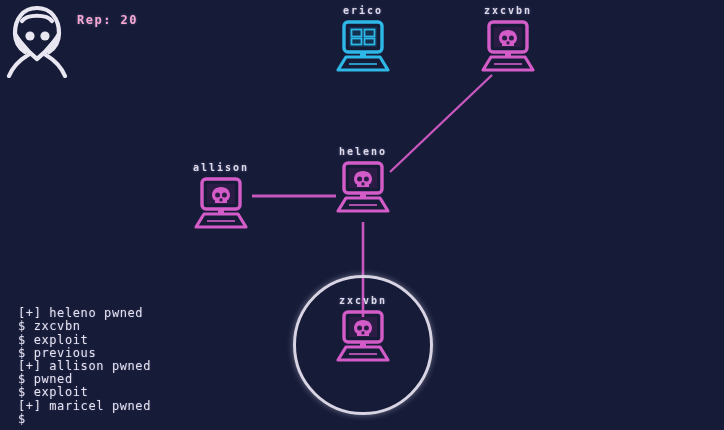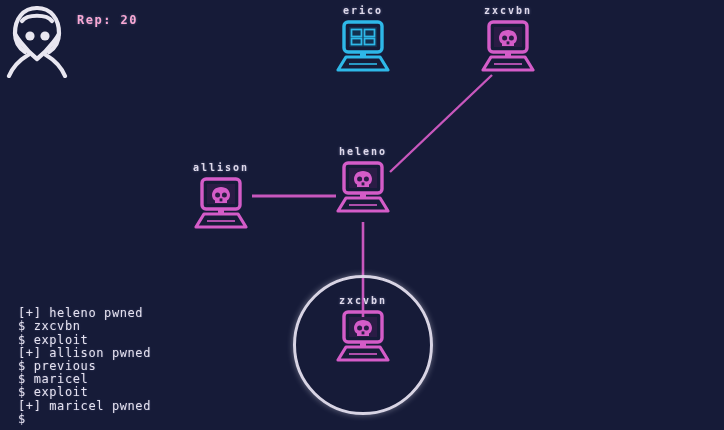--- a/index.html
+++ b/index.html
@@ -171,21 +171,21 @@
       <g stroke="#d45cc8" stroke-width="1.6">
         <line x1="17" y1="44" x2="45" y2="44"></line>
       </g>
     </svg>
   </div>
 
   <div id="terminal">
     <div class="term-line">[+] heleno pwned</div>
     <div class="term-line">$ zxcvbn</div>
     <div class="term-line">$ exploit</div>
+    <div class="term-line">$ previous</div>
     <div class="term-line">[+] allison pwned</div>
-    <div class="term-line">$ previous</div>
-    <div class="term-line">$ maricel</div>
+    <div class="term-line">$ pwned</div>
     <div class="term-line">$ exploit</div>
     <div class="term-line">[+] maricel pwned</div>
     <div class="term-line">$</div>
   </div>
 
 </div>
 
 </body></html>

